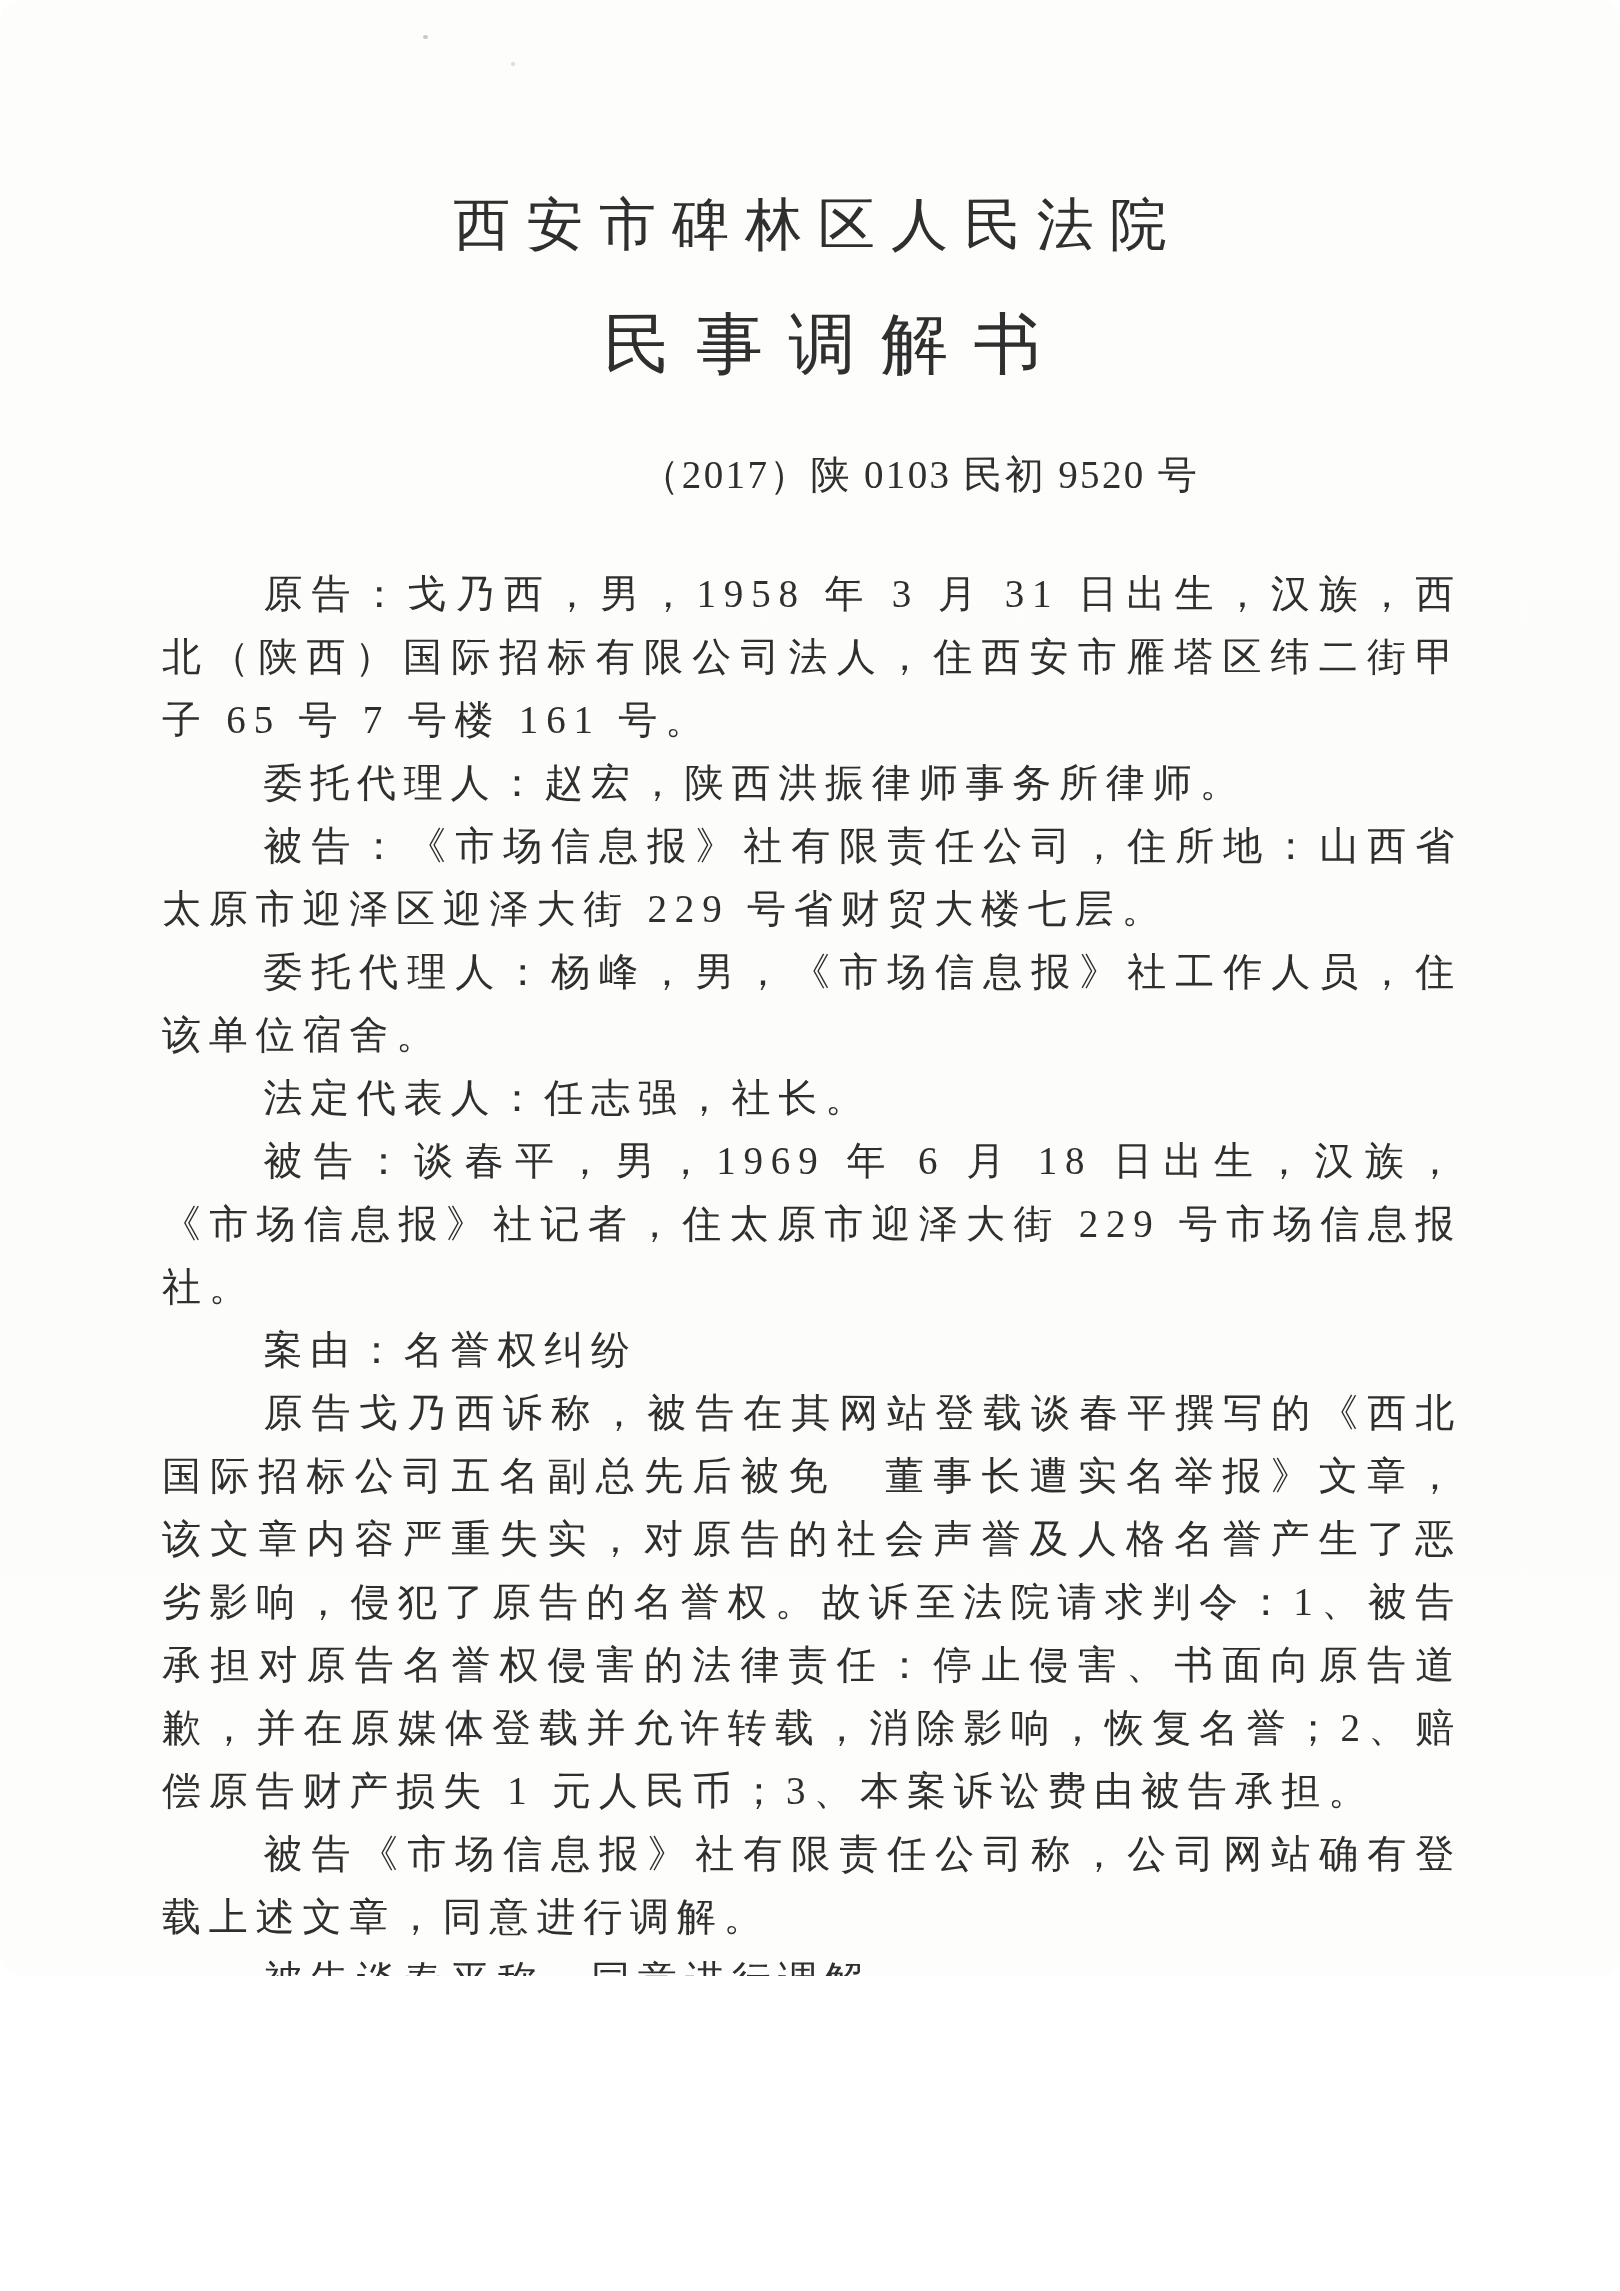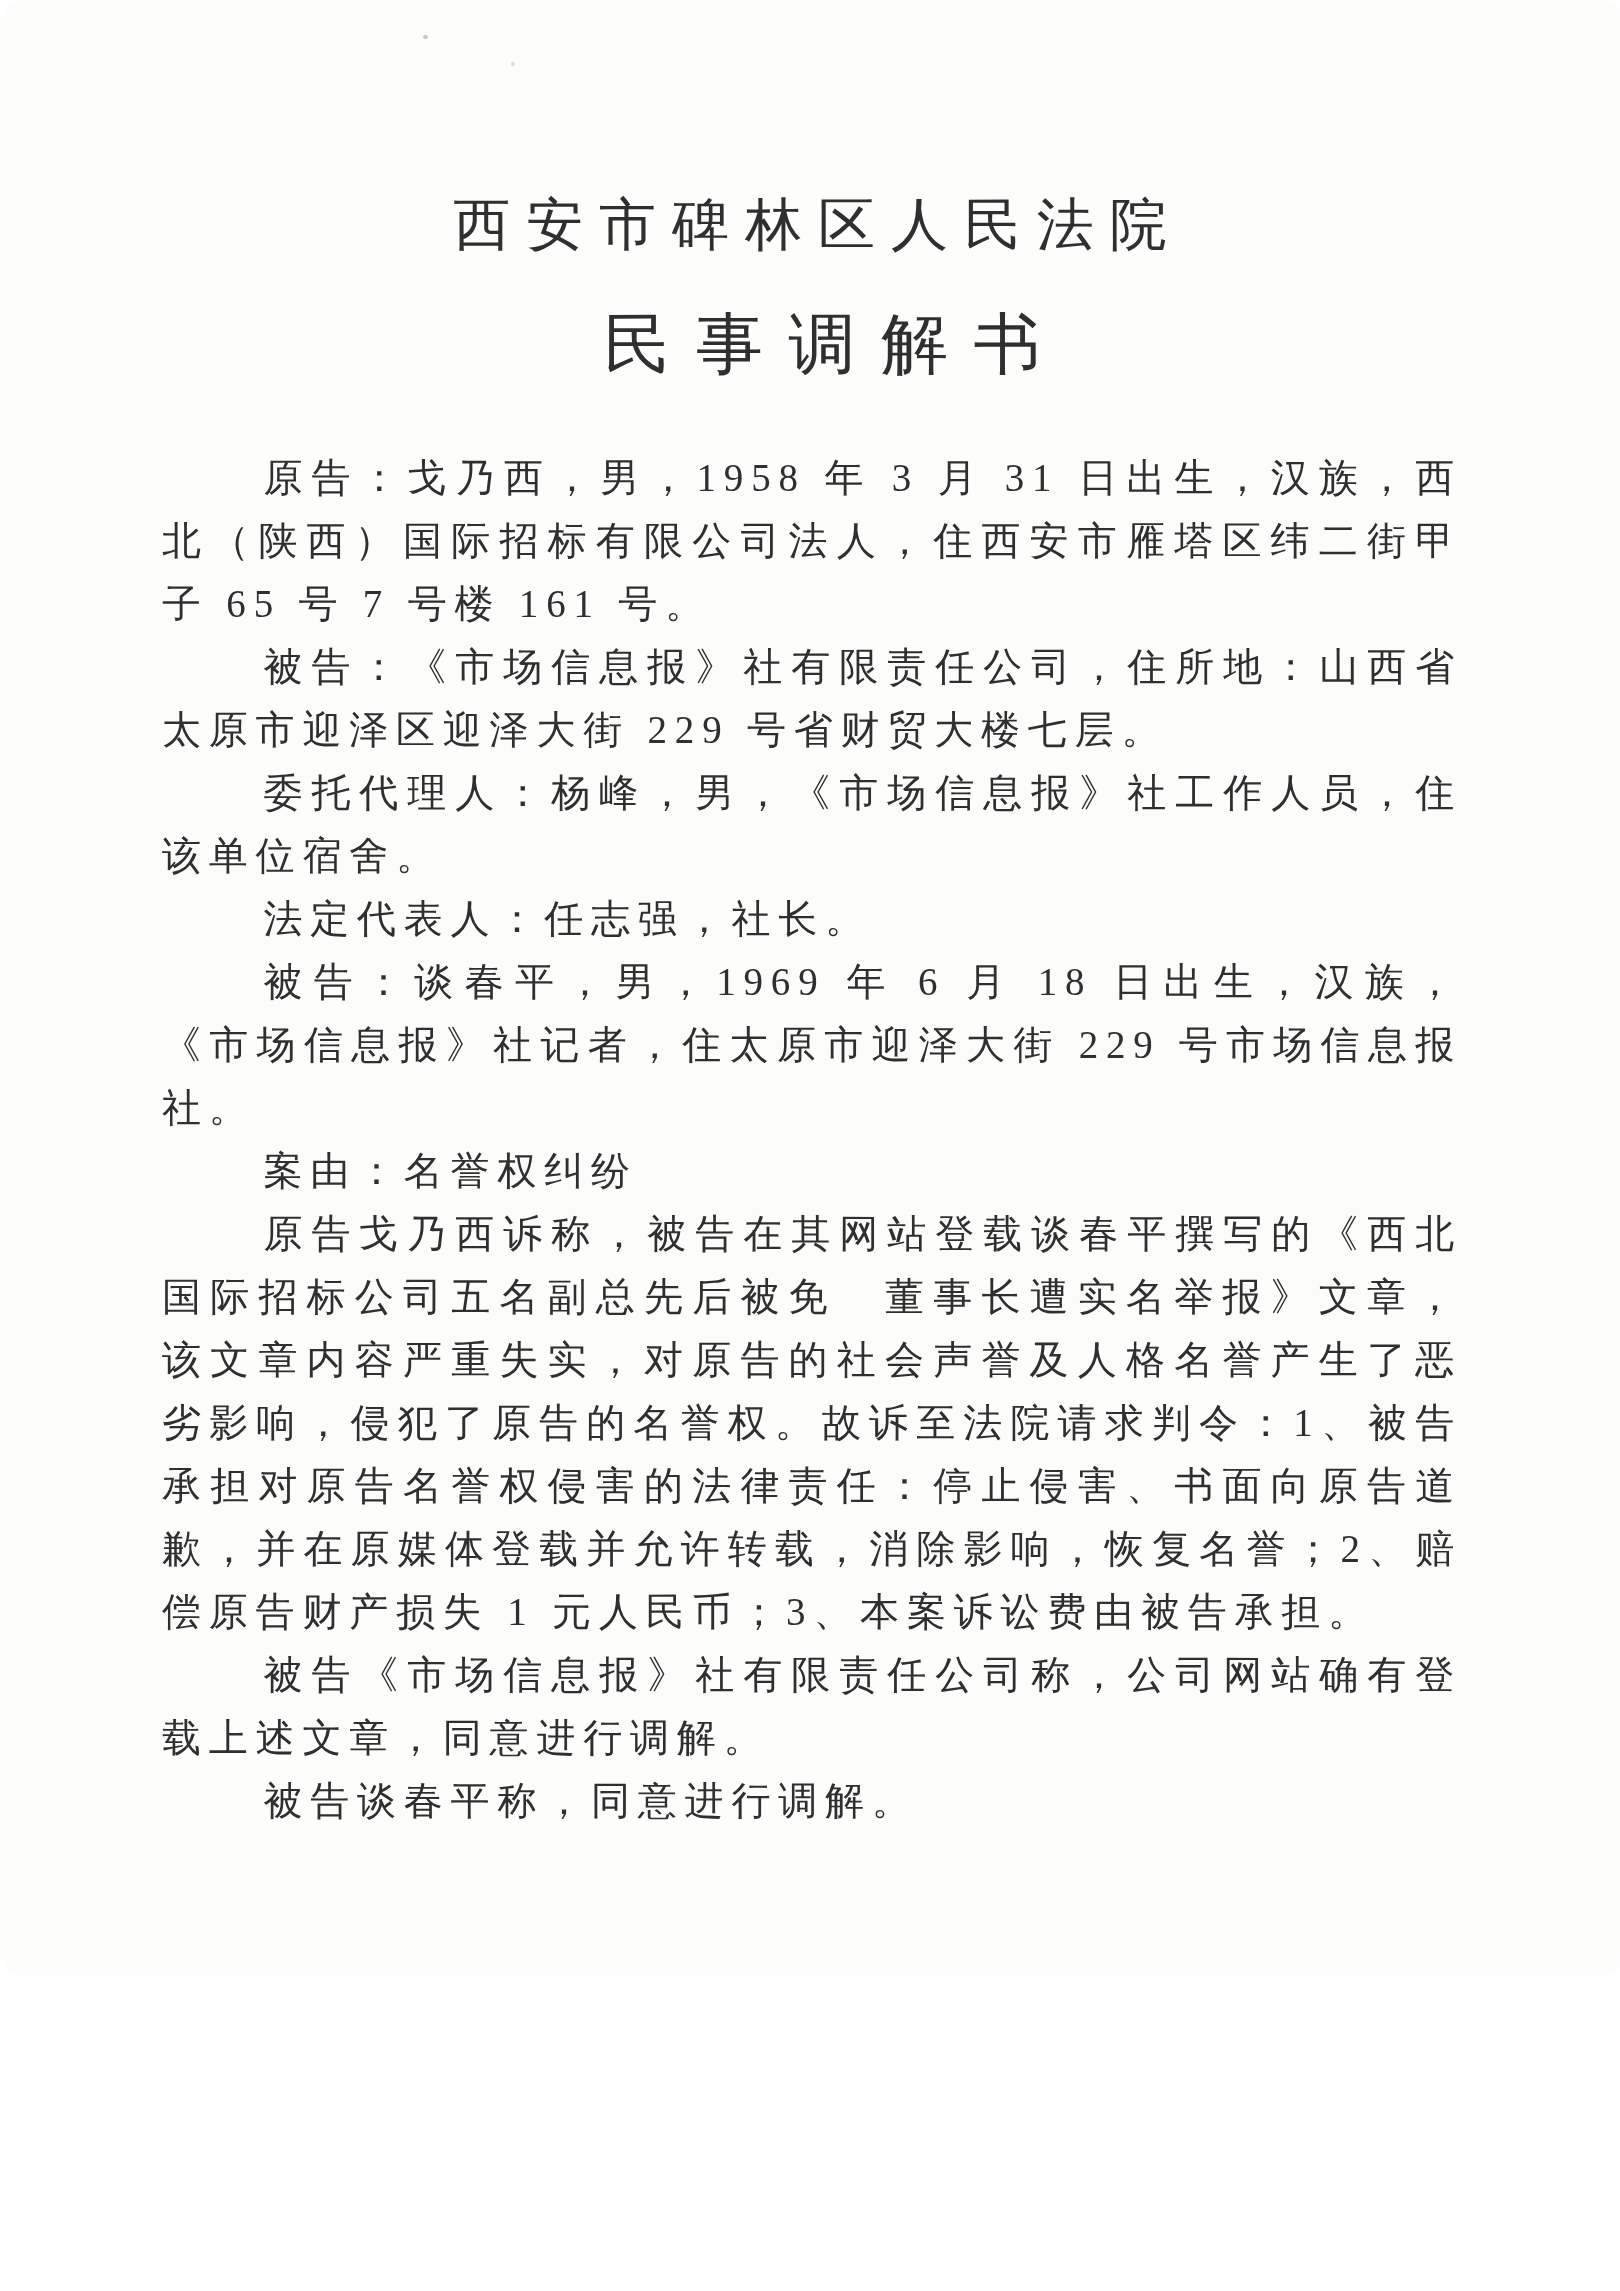--- a/index.html
+++ b/index.html
@@ -85,23 +85,25 @@
 
 <div class="page">
 
   <span class="speck speck-1"></span>
   <span class="speck speck-2"></span>
 
   <h1 class="court-name">西安市碑林区人民法院</h1>
 
   <h2 class="doc-type">民事调解书</h2>
 
+  <div class="case-number">（2017）陕 0103 民初 9520 号</div>
 
   <div class="body-text">
     <p>原告：戈乃西，男，1958 年 3 月 31 日出生，汉族，西北（陕西）国际招标有限公司法人，住西安市雁塔区纬二街甲子 65 号 7 号楼 161 号。</p>
+    <p>委托代理人：赵宏，陕西洪振律师事务所律师。</p>
     <p>被告：《市场信息报》社有限责任公司，住所地：山西省太原市迎泽区迎泽大街 229 号省财贸大楼七层。</p>
     <p>委托代理人：杨峰，男，《市场信息报》社工作人员，住该单位宿舍。</p>
     <p>法定代表人：任志强，社长。</p>
     <p>被告：谈春平，男，1969 年 6 月 18 日出生，汉族，《市场信息报》社记者，住太原市迎泽大街 229 号市场信息报社。</p>
     <p>案由：名誉权纠纷</p>
     <p>原告戈乃西诉称，被告在其网站登载谈春平撰写的《西北国际招标公司五名副总先后被免　董事长遭实名举报》文章，该文章内容严重失实，对原告的社会声誉及人格名誉产生了恶劣影响，侵犯了原告的名誉权。故诉至法院请求判令：1、被告承担对原告名誉权侵害的法律责任：停止侵害、书面向原告道歉，并在原媒体登载并允许转载，消除影响，恢复名誉；2、赔偿原告财产损失 1 元人民币；3、本案诉讼费由被告承担。</p>
     <p>被告《市场信息报》社有限责任公司称，公司网站确有登载上述文章，同意进行调解。</p>
     <p>被告谈春平称，同意进行调解。</p>
   </div>
 

